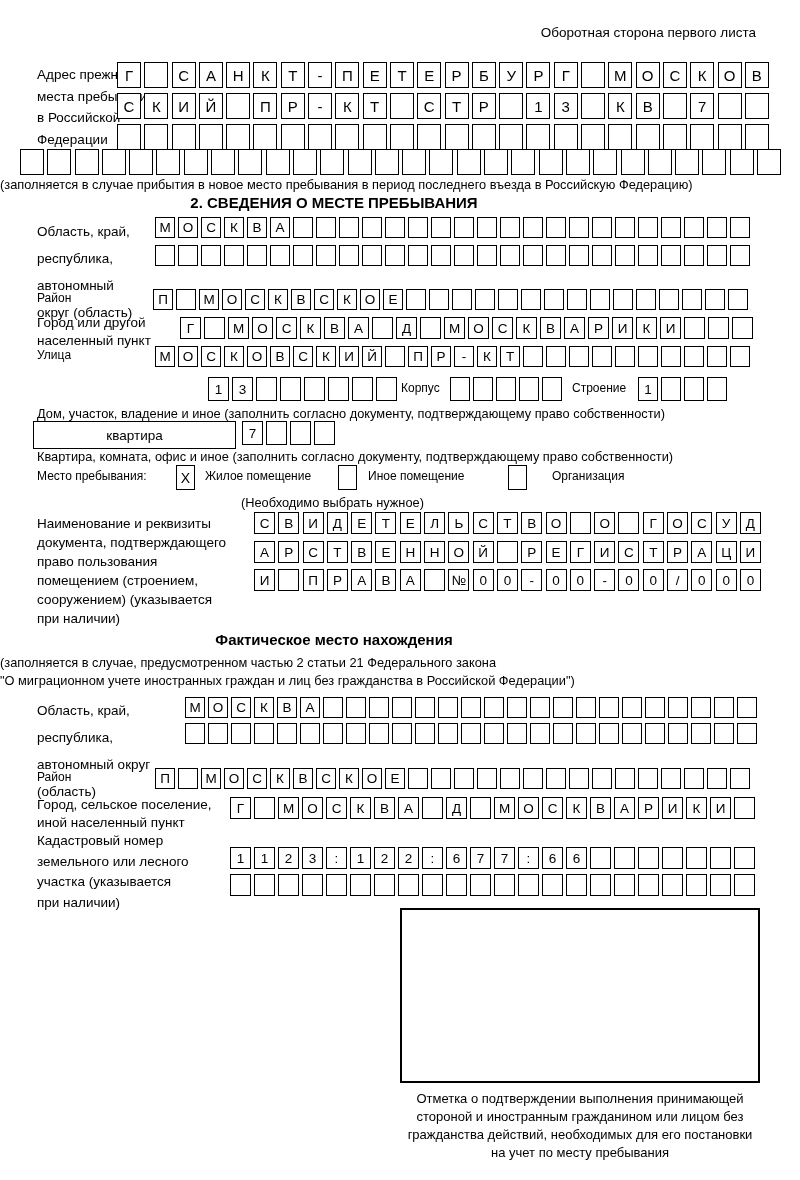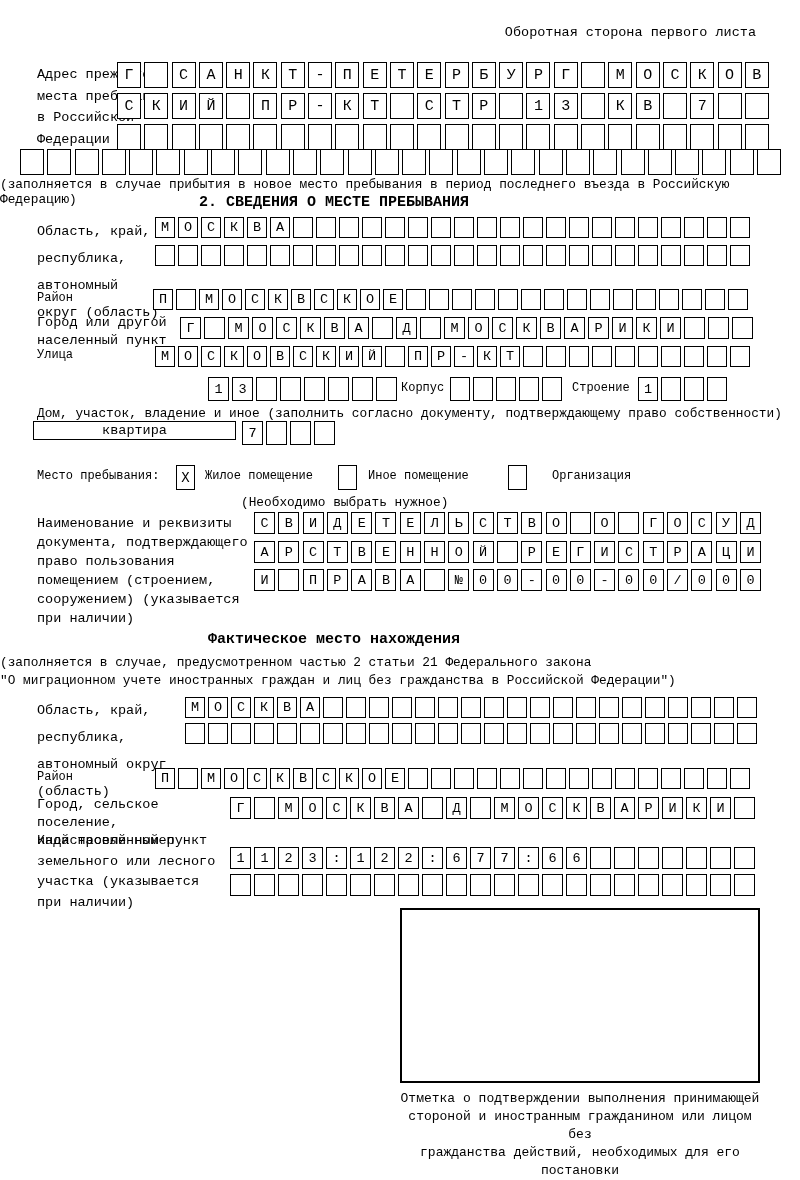--- a/index.html
+++ b/index.html
@@ -1,18 +1,18 @@
 <!DOCTYPE html>
 <html><head>
 <meta charset="utf-8">
 <style>
   *{box-sizing:border-box;margin:0;padding:0}
   html,body{background:#fff}
   .page{position:relative;width:800px;height:1180px;background:#fff;
-        font-family:Liberation Mono, monospace;color:#000;overflow:hidden}
+        font-family:Liberation Sans, sans-serif;color:#000;overflow:hidden}
   .hdr{position:absolute;left:0;top:25px;width:756px;text-align:right;font-size:13.5px}
   .lbl{position:absolute;font-size:13.5px;line-height:21.5px;white-space:pre-line}
   .lbl-s{line-height:27px}
   .lbl-doc{line-height:19px}
   .lbl-kad{line-height:20.5px}
   .lbl-c2{line-height:18px}
   .note{position:absolute;font-size:12.8px}
   .center{left:0;width:800px;text-align:left}
   .title{position:absolute;left:0;width:668px;text-align:center;font-weight:bold;font-size:15px}
   .boxes{position:absolute;display:flex}
@@ -323,27 +323,28 @@
     </div>
   <div class="olabel" style="left:572px;top:381px">Строение</div>
   <div class="boxes boxes-k" style="left:638px;top:377px">
       <span class="bx">1</span>
       <span class="bx"></span>
       <span class="bx"></span>
       <span class="bx"></span>
     </div>
   <div class="note" style="left:37px;top:406px">Дом, участок, владение и иное (заполнить согласно документу, подтверждающему право собственности)</div>
 
-  <div class="wide-box" style="left:33px;top:421px;width:203px;height:19px">квартира</div>
+  <div class="wide-box" style="left:33px;top:421px;width:203px;height:28px">квартира</div>
   <div class="boxes boxes-h" style="left:242px;top:421px">
       <span class="bx">7</span>
       <span class="bx"></span>
       <span class="bx"></span>
       <span class="bx"></span>
     </div>
+  <div class="note" style="left:37px;top:449px">Квартира, комната, офис и иное (заполнить согласно документу, подтверждающему право собственности)</div>
 
   <div class="olabel" style="left:37px;top:469px">Место пребывания:</div>
   <div class="cbx" style="left:176px;top:465px">X</div>
   <div class="olabel" style="left:205px;top:469px">Жилое помещение</div>
   <div class="cbx" style="left:338px;top:465px"></div>
   <div class="olabel" style="left:368px;top:469px">Иное помещение</div>
   <div class="cbx" style="left:508px;top:465px"></div>
   <div class="olabel" style="left:552px;top:469px">Организация</div>
   <div class="note" style="left:241px;top:495px">(Необходимо выбрать нужное)</div>
 

